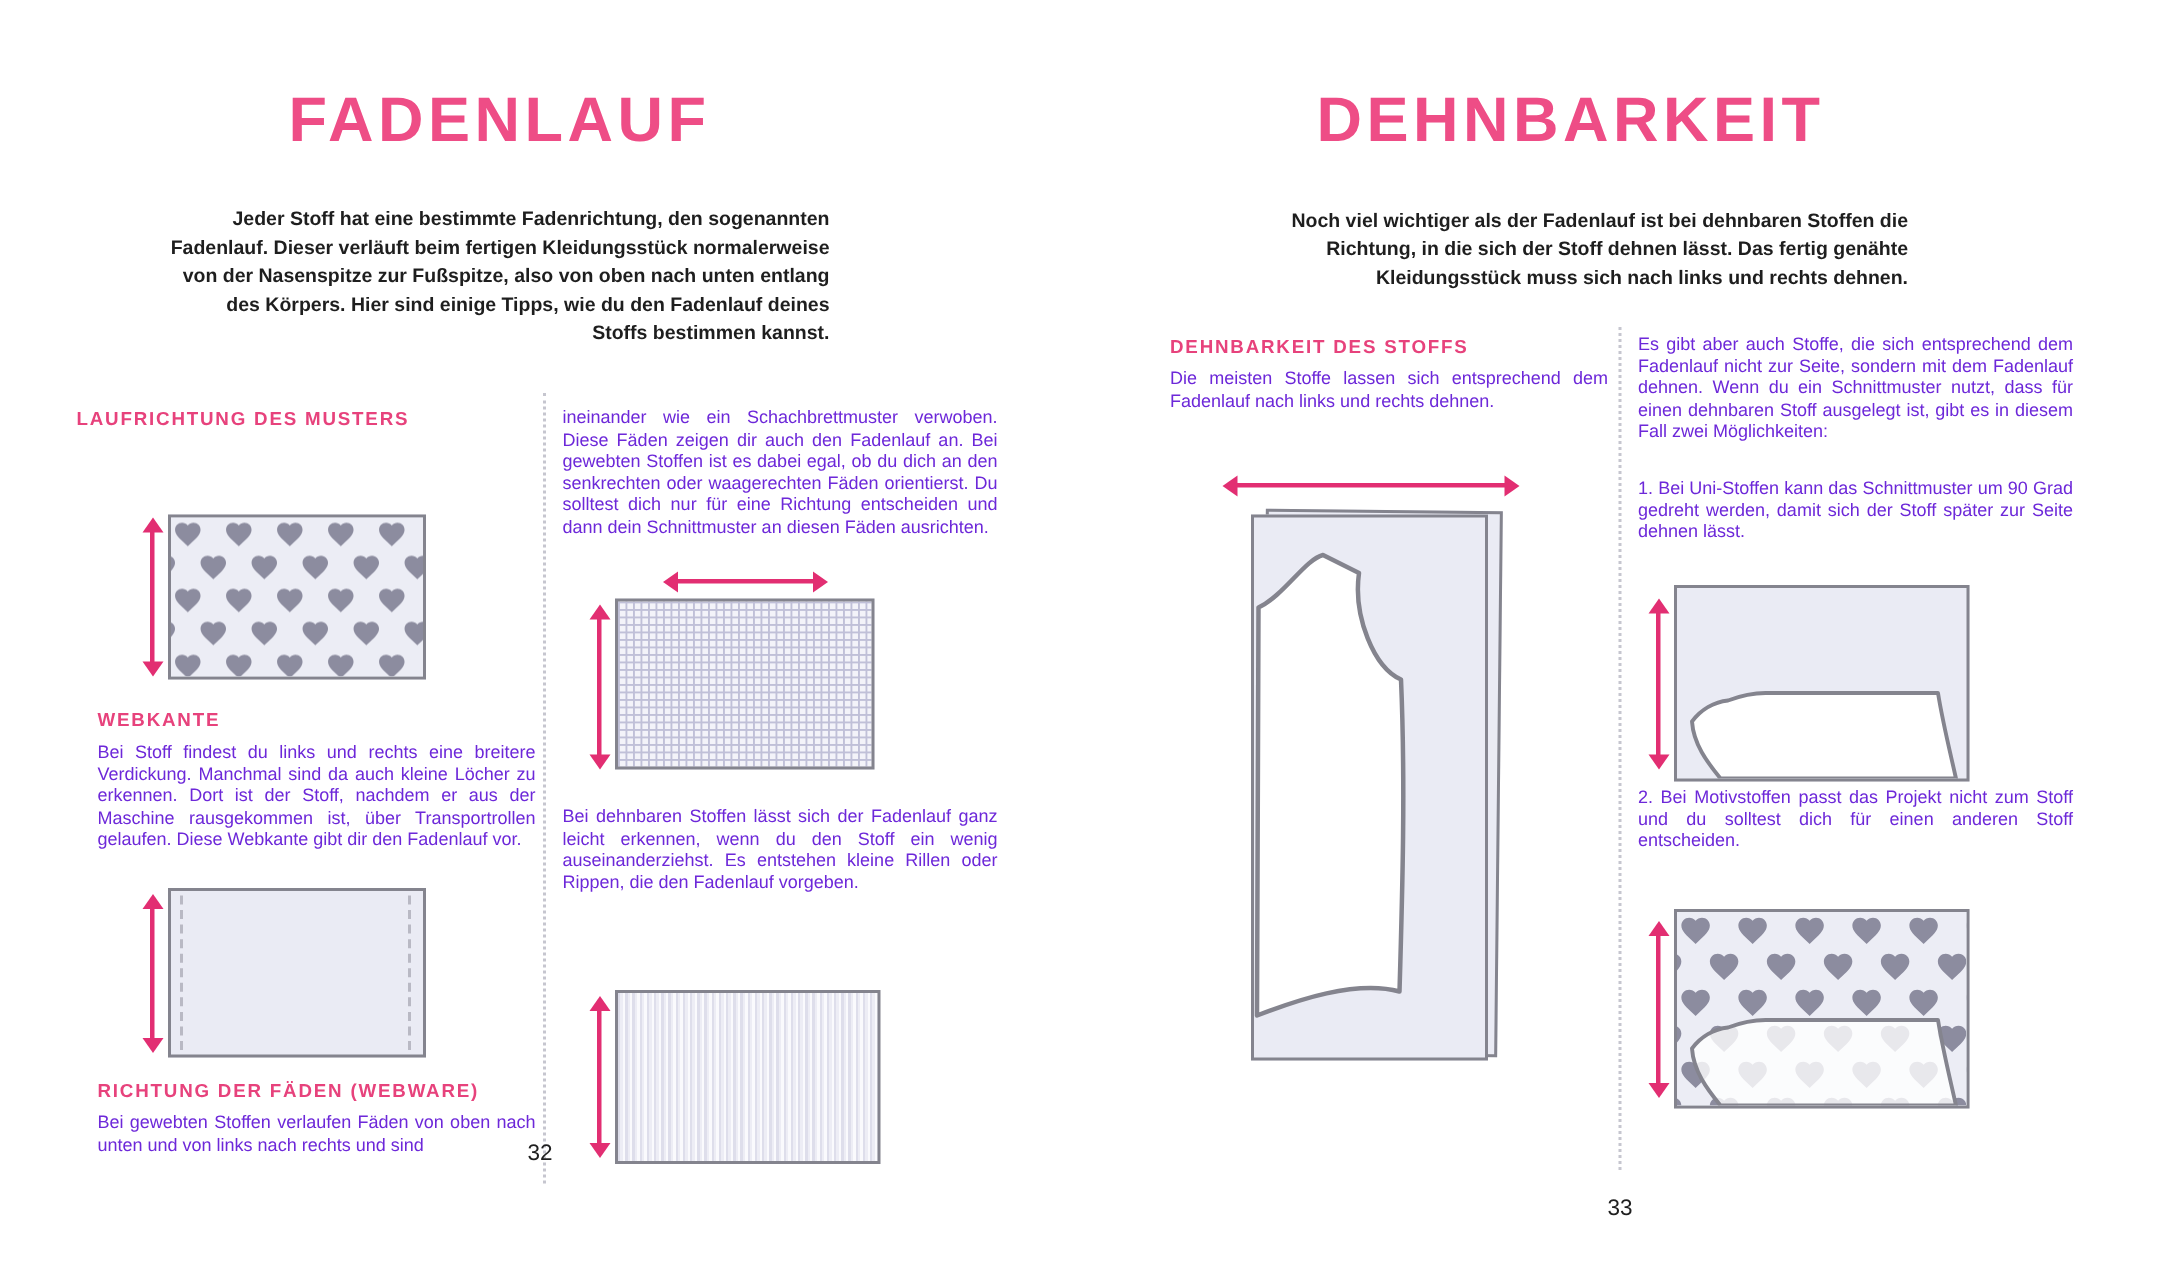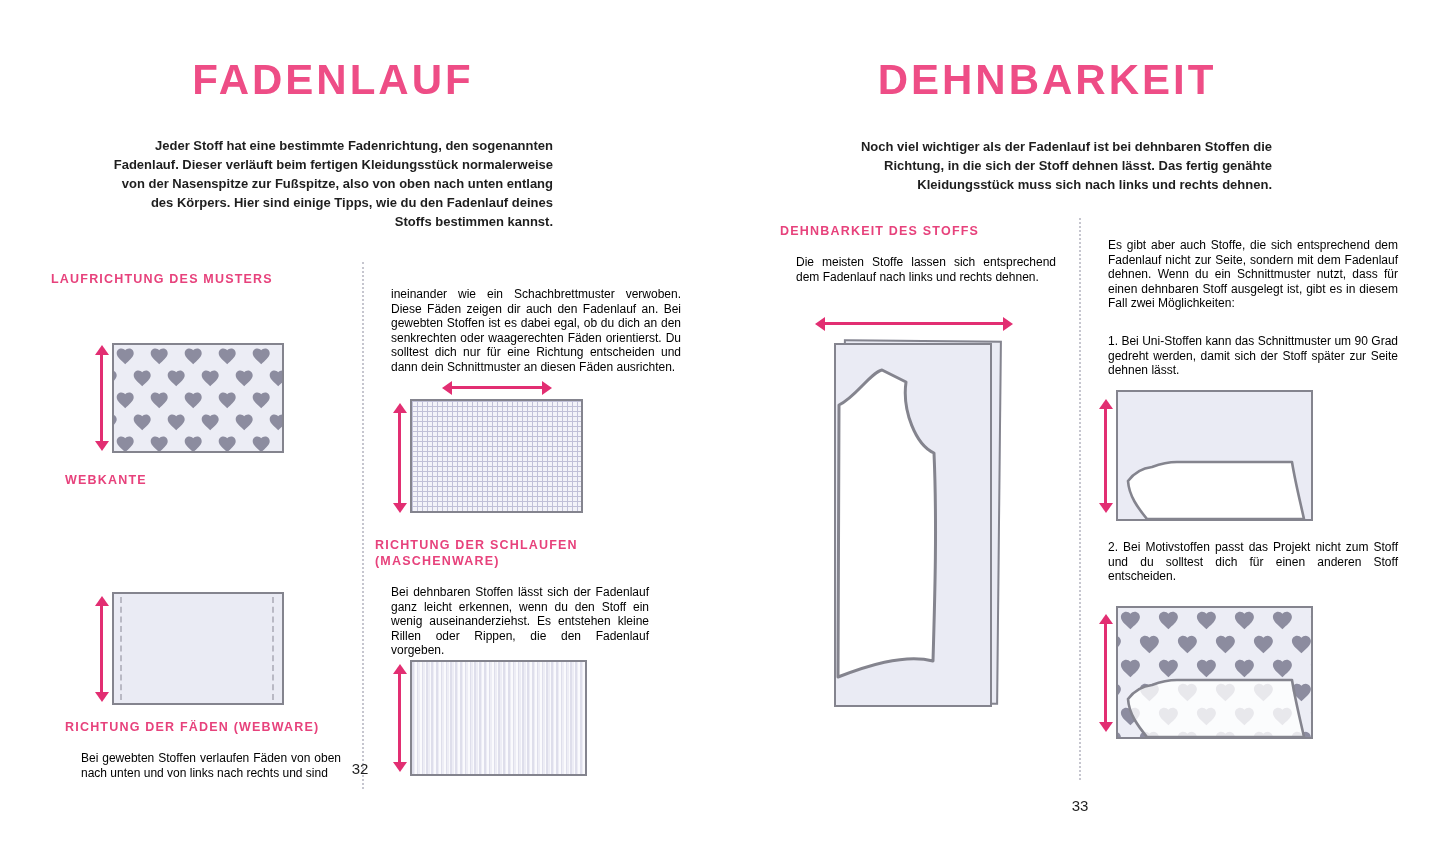--- a/index.html
+++ b/index.html
@@ -15,22 +15,22 @@
   }
   .intro{
     margin:0;font-size:13px;font-weight:bold;line-height:19px;
     text-align:right;color:#1e1e1e;
   }
   .shead{
     margin:0 0 6px 0;font-size:12.5px;font-weight:bold;
     letter-spacing:1.2px;color:#e7427c;line-height:16px;
   }
   .body-text{
-    margin:16px;font-size:12px;line-height:14.6px;text-align:justify;
-    color:#000000;
+    margin:0;font-size:12px;line-height:14.6px;text-align:justify;
+    color:#6d28d9;
   }
   .pageno{font-size:15px;color:#1f1f1f;text-align:center;width:100px;}
   .vdivider{border-left:2px dotted #c6c6cf;width:0;}
   
   .fabric{box-sizing:border-box;border:2px solid #84848e;background:#eaebf4;position:relative;}
   .fabric svg{display:block;}
   .grid-fabric{
     background-color:#f3f3f9;
     background-image:
       linear-gradient(#c0c0d8 1px, transparent 1px),
@@ -88,20 +88,21 @@
         </pattern>
       </defs>
       <rect width="168" height="106" fill="#ecedf5"></rect>
       <rect width="168" height="106" fill="url(#hp1)"></rect>
     </svg>
   </div>
 </div>
 
 <div class="abs" style="left:65px;top:472px;width:292px;">
   <h3 class="shead">WEBKANTE</h3>
+  <p class="body-text">Bei Stoff findest du links und rechts eine breitere Verdickung. Manchmal sind da auch kleine Löcher zu erkennen. Dort ist der Stoff, nachdem er aus der Maschine rausgekommen ist, über Transportrollen gelaufen. Diese Webkante gibt dir den Fadenlauf vor.</p>
 </div>
 
 <div class="abs illo-row" style="left:100px;top:592px;">
   <div class="varrow" style="height:88px;"></div>
   <div class="fabric selvage-fabric" style="width:172px;height:113px;"></div>
 </div>
 
 <div class="abs" style="left:65px;top:719px;width:292px;">
   <h3 class="shead">RICHTUNG DER FÄDEN (WEBWARE)</h3>
   <p class="body-text">Bei gewebten Stoffen verlaufen Fäden von oben nach unten und von links nach rechts und sind</p>
@@ -113,21 +114,20 @@
   <div class="illo-row">
     <div class="varrow" style="height:92px;margin-top:17px;"></div>
     <div style="display:flex;flex-direction:column;">
       <div class="harrow" style="width:92px;align-self:center;margin-bottom:10px;"></div>
       <div class="fabric grid-fabric" style="width:173px;height:114px;"></div>
     </div>
   </div>
 </div>
 
 <div class="abs" style="left:375px;top:537px;width:290px;">
-  <h3 class="shead">RICHTUNG DER SCHLAUFEN (MASCHENWARE)</h3>
   <p class="body-text">Bei dehnbaren Stoffen lässt sich der Fadenlauf ganz leicht erkennen, wenn du den Stoff ein wenig auseinanderziehst. Es entstehen kleine Rillen oder Rippen, die den Fadenlauf vorgeben.</p>
 </div>
 
 <div class="abs illo-row" style="left:398px;top:660px;">
   <div class="varrow" style="height:90px;"></div>
   <div class="fabric rib-fabric" style="width:177px;height:116px;"></div>
 </div>
 
 <div class="pageno abs" style="left:310px;top:760px;">32</div>
 

